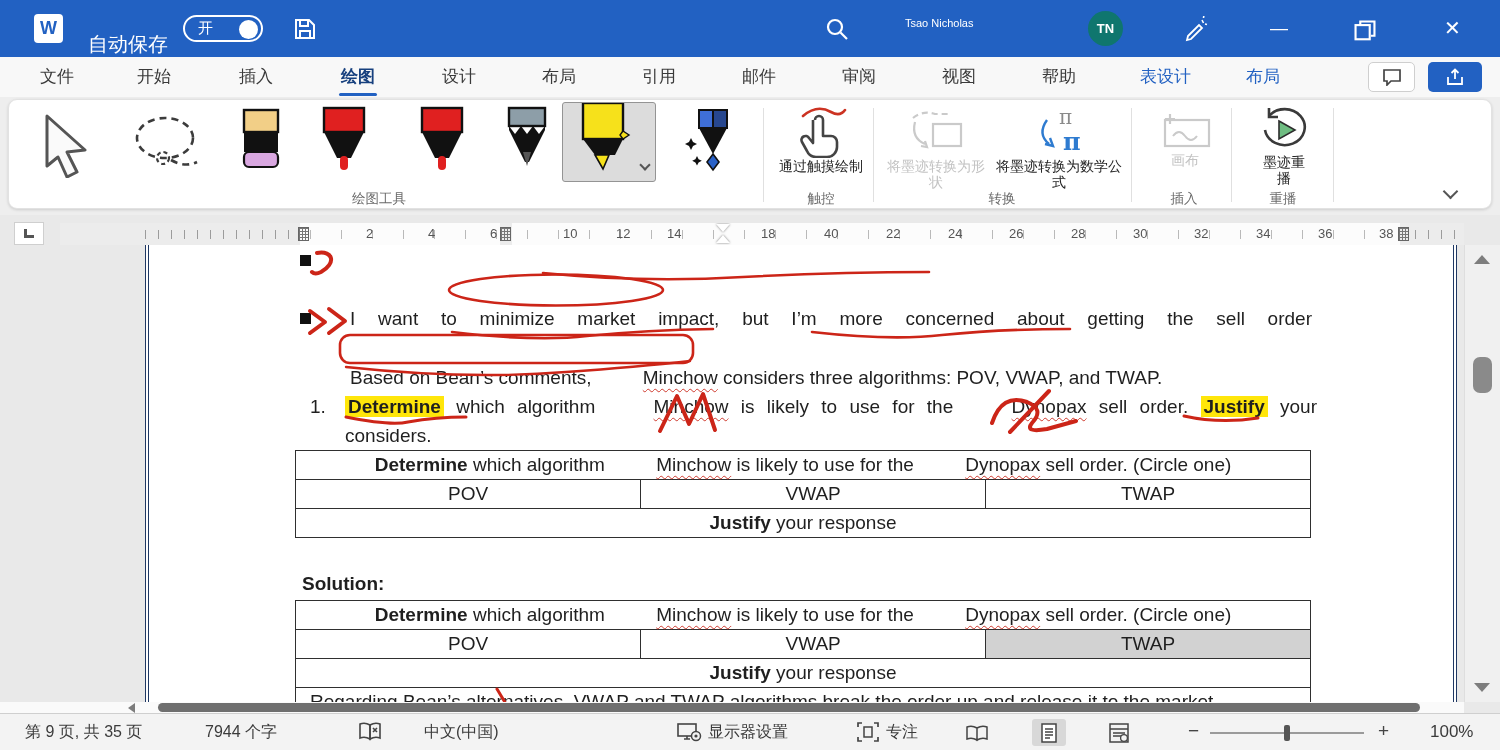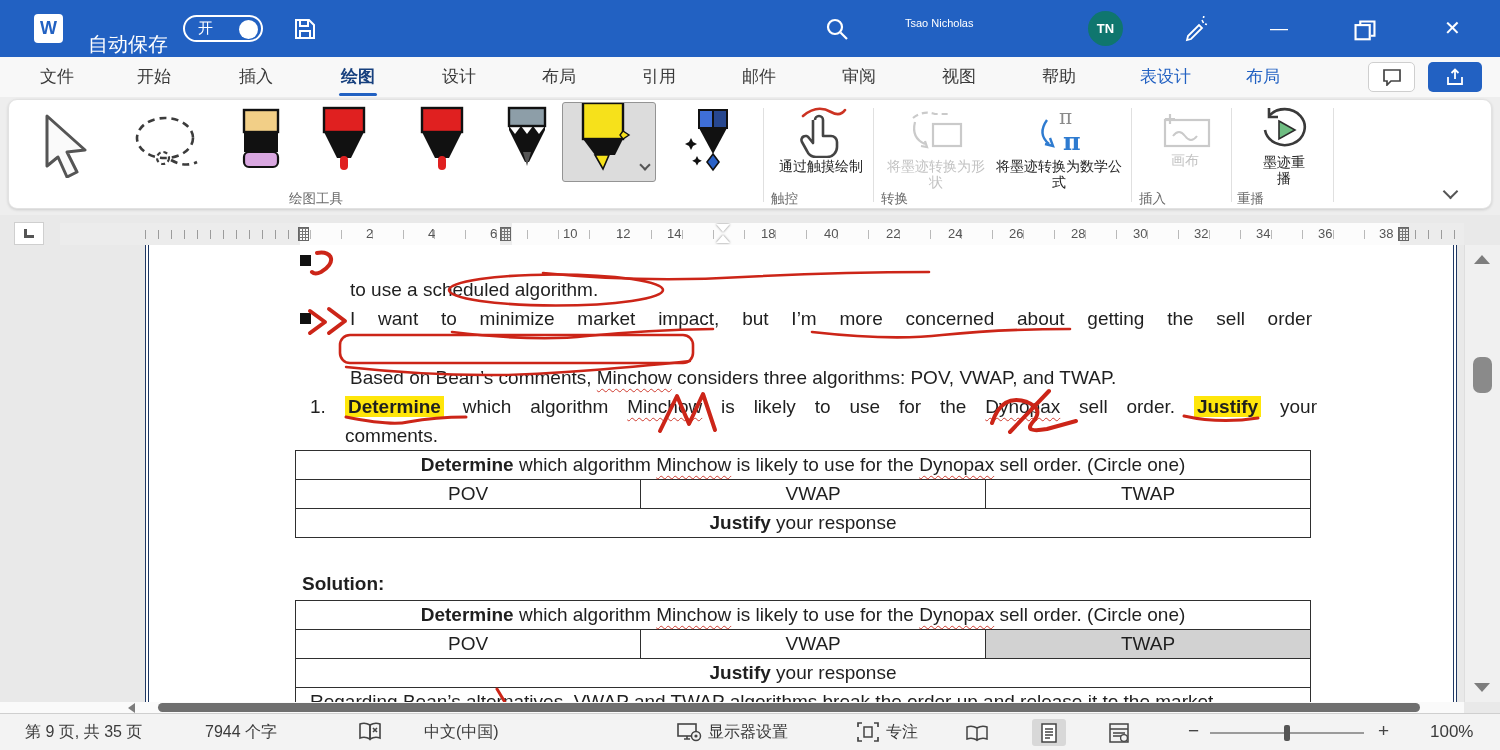--- a/index.html
+++ b/index.html
@@ -27,21 +27,21 @@
   .tab.active { color:#17407e; font-weight:bold; }
   .tab.active::after { content:""; position:absolute; left:-2px; right:-2px; bottom:-8px; height:3px; background:#2261c2; border-radius:2px; }
   .tab.ctx { color:#2261c2; }
   .comment-btn { position:absolute; left:1368px; top:5px; width:47px; height:30px; background:#fff; border:1px solid #cfcfcf; border-radius:5px; display:flex; align-items:center; justify-content:center; }
   .share-btn { position:absolute; left:1428px; top:5px; width:54px; height:30px; background:#2261c2; border-radius:5px; display:flex; align-items:center; justify-content:center; }
 
   
   .ribbon { position:absolute; left:0; top:97px; width:1500px; height:118px; background:#eeeeee; }
   .ribbon-card { position:absolute; left:8px; top:2px; width:1484px; height:110px; background:#fff; border:1px solid #e2e2e2; border-radius:9px; box-shadow:0 1px 3px rgba(0,0,0,.14); }
   .ribbon-card > * { position:absolute; }
-  .grp-label { font-size:13.5px; color:#6a6a6a; top:90px; }
+  .grp-label { font-size:13.5px; color:#6a6a6a; text-align:center; top:90px; }
   .btn-label { font-size:14px; color:#262626; text-align:center; line-height:16px; }
   .btn-label.dis { color:#c3c3c3; }
   .vdiv { top:8px; height:94px; border-left:1px solid #e0e0e0; width:0; }
   .hibox { left:553px; top:2px; width:94px; height:80px; background:#dcdcdc; border:1.5px solid #949494; border-radius:3px; }
   .hibox svg { position:absolute; left:10px; top:0; }
   .hibox .chev { position:absolute; right:6px; bottom:8px; }
   .chevron { width:11px; height:11px; border-right:2px solid #555; border-bottom:2px solid #555; transform:rotate(45deg); display:inline-block; }
 
   
   .rulerzone { position:absolute; left:0; top:215px; width:1500px; height:30px; background:#e9e9e9; }
@@ -57,21 +57,21 @@
   .indent-marker { position:absolute; top:1px; width:14px; height:20px; }
   .indent-marker .t { width:0;height:0;border-left:7px solid transparent;border-right:7px solid transparent;border-top:8px solid #fff; filter:drop-shadow(0 0 1px #777); }
   .indent-marker .b { width:0;height:0;border-left:7px solid transparent;border-right:7px solid transparent;border-bottom:8px solid #fff; filter:drop-shadow(0 0 1px #777); margin-top:3px; }
 
   
   .docarea { position:absolute; left:0; top:245px; width:1464px; height:457px; background:#e9e9e9; overflow:hidden; }
   .page { position:absolute; left:145px; top:0; width:1312px; height:457px; background:#fff; border-left:4px double #1f3864; border-right:4px double #1f3864; }
   .docarea .line { position:absolute; font-size:19px; line-height:24px; white-space:nowrap; }
   .jl { white-space:normal !important; text-align:justify; text-align-last:justify; }
   .bullet { position:absolute; width:11px; height:11px; background:#111; }
-  .sp { text-decoration:underline wavy 1px #cf3a2e; text-underline-offset:4px; text-decoration-skip-ink:none; }
+  .sp { text-decoration:underline wavy 1px #cf3a2e; text-underline-offset:4px; text-decoration-skip-ink:none;margin-left:46px; }
   .hl { background:#ffe60a; font-weight:bold; padding:0 3px; }
   .b { font-weight:bold; }
   .doc-table { position:absolute; left:295px; border-collapse:collapse; }
   .doc-table td { border:1.6px solid #2f2f2f; height:29px; font-size:19px; text-align:center; padding:0 8px; }
   .doc-table td.head { text-align:center; }
   .doc-table td.sel { background:#d2d2d2; }
   .doc-table td.partial { text-align:left; padding-left:14px; }
   .ink { position:absolute; left:0; top:0; pointer-events:none; z-index:6; }
 
   
@@ -296,30 +296,29 @@
         <div class="t"></div>
         <div class="b"></div>
       </div>
   </div>
 </div>
 
 <div class="docarea">
   <div class="page"></div>
 
   <div class="bullet" style="left:300px;top:10px"></div>
-  <div class="line" style="left:350px;top:33px"><span>to use a </span><span>scheduled algorithm.</span></div>
 
   <div class="bullet" style="left:300px;top:68px"></div>
   <div class="line jl" style="left:350px;top:62px;width:962px"><span>I want to </span><span>minimize market impact,</span><span> but I’m </span><span>more concerned about</span><span> getting the sell order</span></div>
 
   <div class="line" style="left:350px;top:121px"><span>Based on Bean’s comments, </span><span class="sp">Minchow</span><span> considers three algorithms: POV, VWAP, and TWAP.</span></div>
 
   <div class="line" style="left:310px;top:150px">1.</div>
   <div class="line jl" style="left:345px;top:150px;width:972px"><span class="hl">Determine</span><span> which algorithm </span><span class="sp">Minchow</span><span> is likely to use for the </span><span class="sp">Dynopax</span><span> sell order. </span><span class="hl">Justify</span><span> your</span></div>
-  <div class="line" style="left:345px;top:179px">comments.</div>
+  <div class="line" style="left:345px;top:179px">considers.</div>
 
   <table class="doc-table" style="top:205px;width:1016px">
     <colgroup>
         <col style="width:34%">
         <col style="width:34%">
         <col style="width:32%">
       </colgroup>
     <tbody>
         <tr>
           <td colspan="3" class="head"><span class="b">Determine</span><span> which algorithm </span><span class="sp">Minchow</span><span> is likely to use for the </span><span class="sp">Dynopax</span><span> sell order. (Circle one)</span></td>

